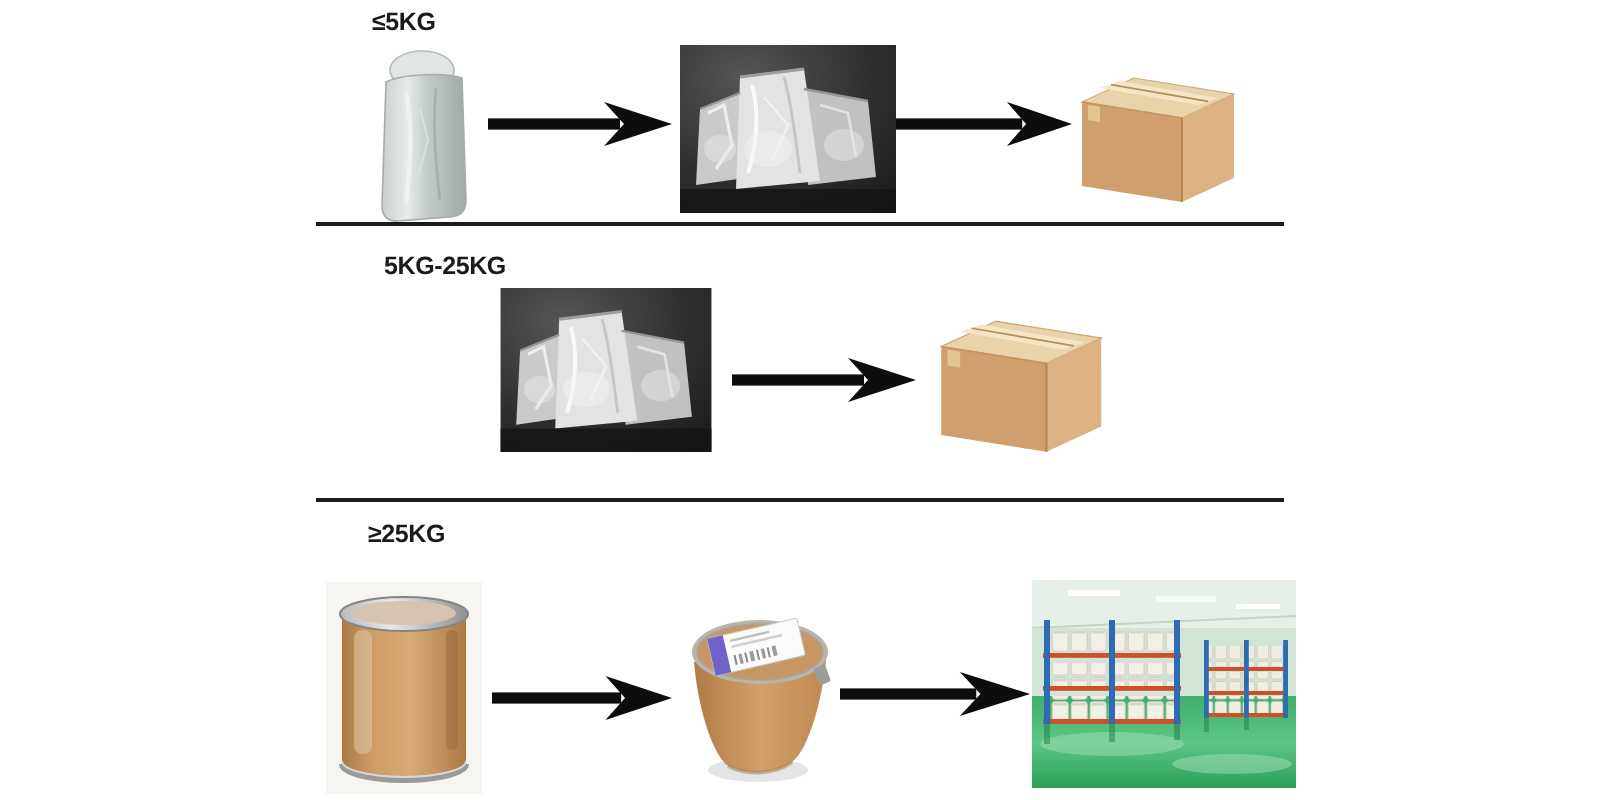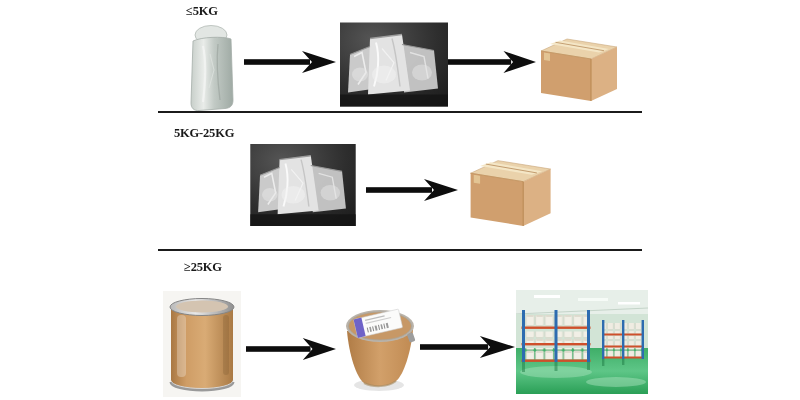--- a/index.html
+++ b/index.html
@@ -1,18 +1,18 @@
 <!DOCTYPE html>
 <html><head>
 <meta charset="utf-8">
 <style>
   html, body { margin: 0; padding: 0; background: #ffffff; }
   .canvas {
     position: relative; width: 800px; height: 400px; background: #ffffff;
-    font-family: Liberation Serif, serif; overflow: hidden;
+    font-family: Liberation Sans, sans-serif; overflow: hidden;
   }
   .abs { position: absolute; }
   .row-label {
     font-weight: bold; font-size: 12.5px; color: #1a1a1a;
     letter-spacing: -0.2px; white-space: nowrap;
   }
   .divider { position: absolute; height: 2px; background: #1b1b1b; }
   .art svg { display: block; width: 100%; height: 100%; }
 </style>
 </head>
@@ -90,21 +90,21 @@
       <polygon points="58,32 84,20 84,62 58,74" fill="#dcb184"></polygon>
       <polygon points="8,24 58,32 58,74 8,66" fill="#d09f6e"></polygon>
       <polygon points="11,25.5 17,26.4 17,34 11,33" fill="#e3c493"></polygon>
       <line x1="8" y1="24" x2="58" y2="32" stroke="#c2945f" stroke-width="0.8"></line>
       <line x1="58" y1="32" x2="58" y2="74" stroke="#b8874f" stroke-width="1"></line>
     </svg>
   </div>
 
   <div class="divider" style="left:158px; top:111px; width:484px;"></div>
 
-  <div class="abs row-label" style="left:174px; top:126px;">5KG-25KG</div>
+  <div class="abs row-label" style="left:192px; top:126px;">5KG-25KG</div>
 
   <div class="abs art" style="left:248px; top:144px; width:110px; height:82px;">
     <svg viewBox="0 0 108 84">
       <defs>
         <radialGradient id="bagbg2" cx="0.3" cy="0.2" r="1.1">
           <stop offset="0" stop-color="#555555"></stop>
           <stop offset="0.55" stop-color="#2e2e2e"></stop>
           <stop offset="1" stop-color="#181818"></stop>
         </radialGradient>
       </defs>

